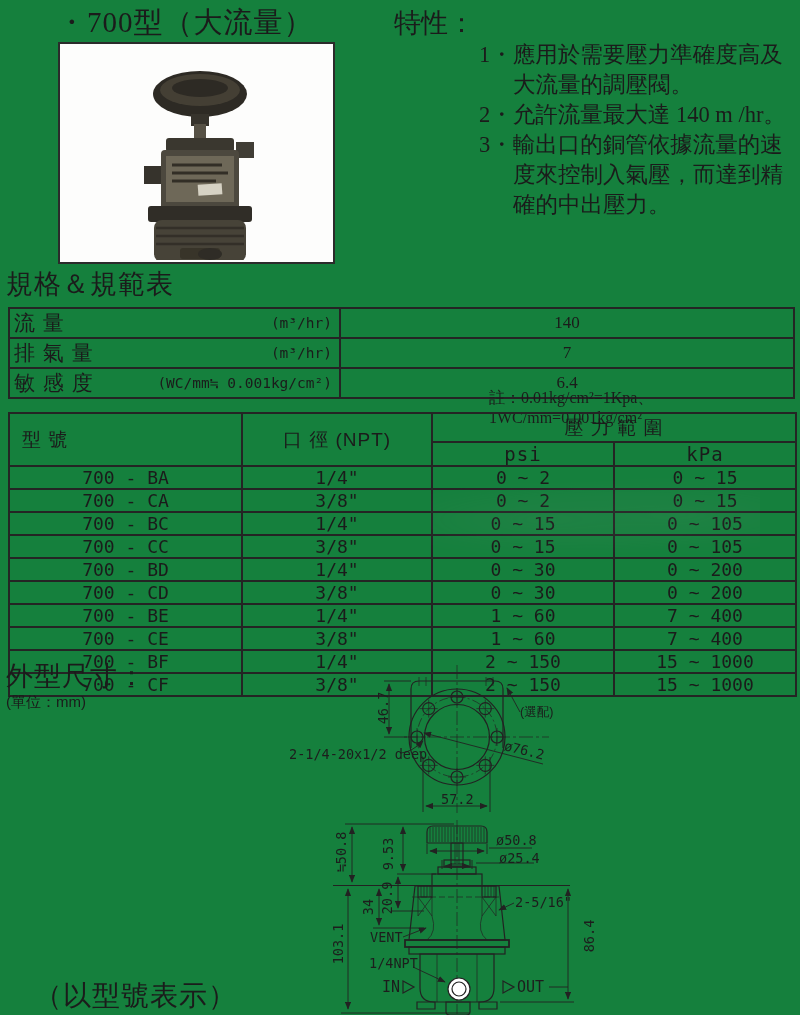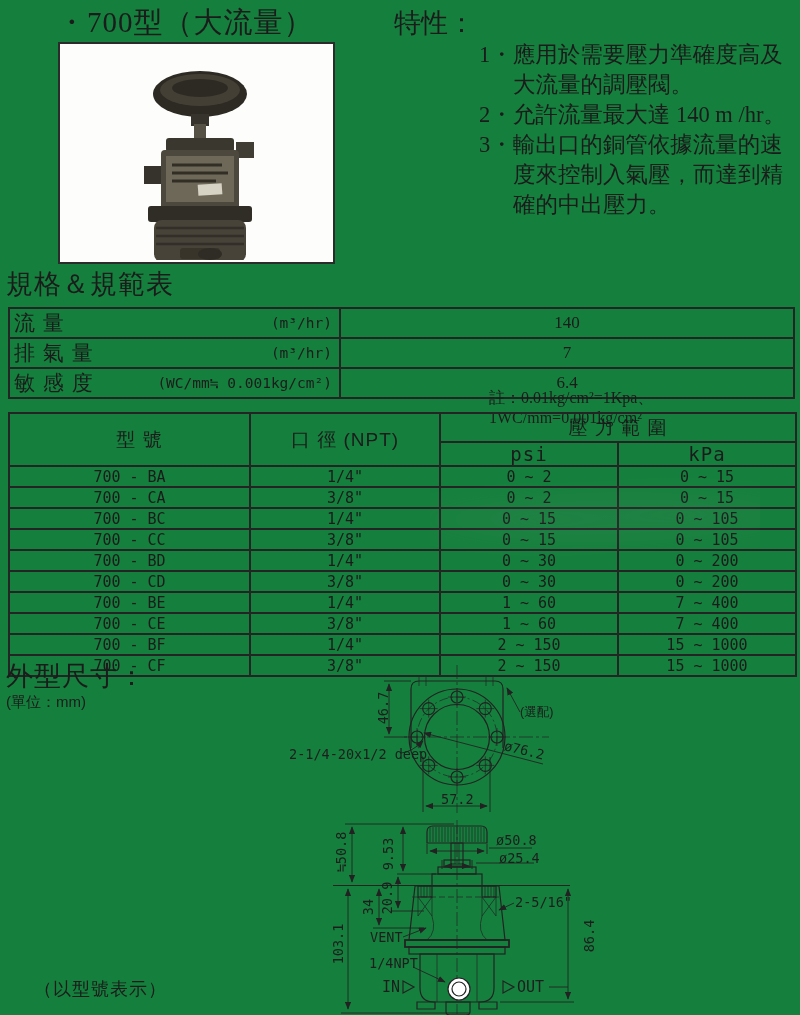--- a/index.html
+++ b/index.html
@@ -28,25 +28,25 @@
   .spec-label-cell { width:329px; height:27px; }
   .spec-flex { display:flex; justify-content:space-between; align-items:center; padding:0 7px 0 4px; }
   .spec-label { font-size:21px; letter-spacing:1px; }
   .spec-unit  { font-size:14.5px; }
   .spec-value { text-align:center; font-size:17px; font-family:"Liberation Serif","DejaVu Serif",serif; }
   .spec-note { position:absolute; left:489px; top:388px; font-size:16px;
                font-family:"Liberation Serif","DejaVu Serif",serif; }
 
   .model-table { position:absolute; left:8px; top:412px; width:789px; }
   .model-table th { font-size:19px; letter-spacing:1px; }
-  .th-model { text-align:center; padding-left:20px; width:219px; }
+  .th-model { text-align:left; padding-left:12px; width:219px; }
   .th-port  { width:188px;margin-top:20px; }
   .th-psi, .th-kpa { font-size:16px; height:19px; font-family:"DejaVu Sans Mono","Liberation Mono",monospace; letter-spacing:0; }
   .th-pressure { height:27px; }
-  .model-table td { height:19px; text-align:center; font-size:15px;
+  .model-table td { height:19px; text-align:center; font-size:18px;
                     font-family:"DejaVu Sans Mono","Liberation Mono",monospace; }
 
   .unit-note { position:absolute; left:6px; top:693px; font-size:15px; }
 
   .dim { position:absolute; font-family:"DejaVu Sans Mono","Liberation Mono",monospace;
          font-size:13.5px; white-space:nowrap; color:#1d1d1d; }
   .vdim { transform:rotate(-90deg); transform-origin:center; }
 
   .cn-small { position:absolute; font-size:12.5px; white-space:nowrap; }
 
@@ -361,15 +361,15 @@
   <span class="dim vdim" style="left:371px; top:890px;">20.9</span>
   <span class="dim vdim" style="left:360px; top:899px;">34</span>
   <span class="dim" style="left:515px; top:894px;">2-5/16"</span>
   <span class="dim" style="left:370px; top:929px;">VENT</span>
   <span class="dim vdim" style="left:573px; top:928px;">86.4</span>
   <span class="dim vdim" style="left:318px; top:936px;">103.1</span>
   <span class="dim" style="left:369px; top:955px;">1/4NPT</span>
   <span class="dim" style="left:382px; top:978px; font-size:15px;">IN</span>
   <span class="dim" style="left:517px; top:978px; font-size:15px;">OUT</span>
 
-  <div class="section-heading" style="left:34px; top:977px; font-size:18px;">（以型號表示）</div>
+  <div class="section-heading" style="left:34px; top:977px; font-size:28px;">（以型號表示）</div>
 
 </div>
 
 </body></html>

